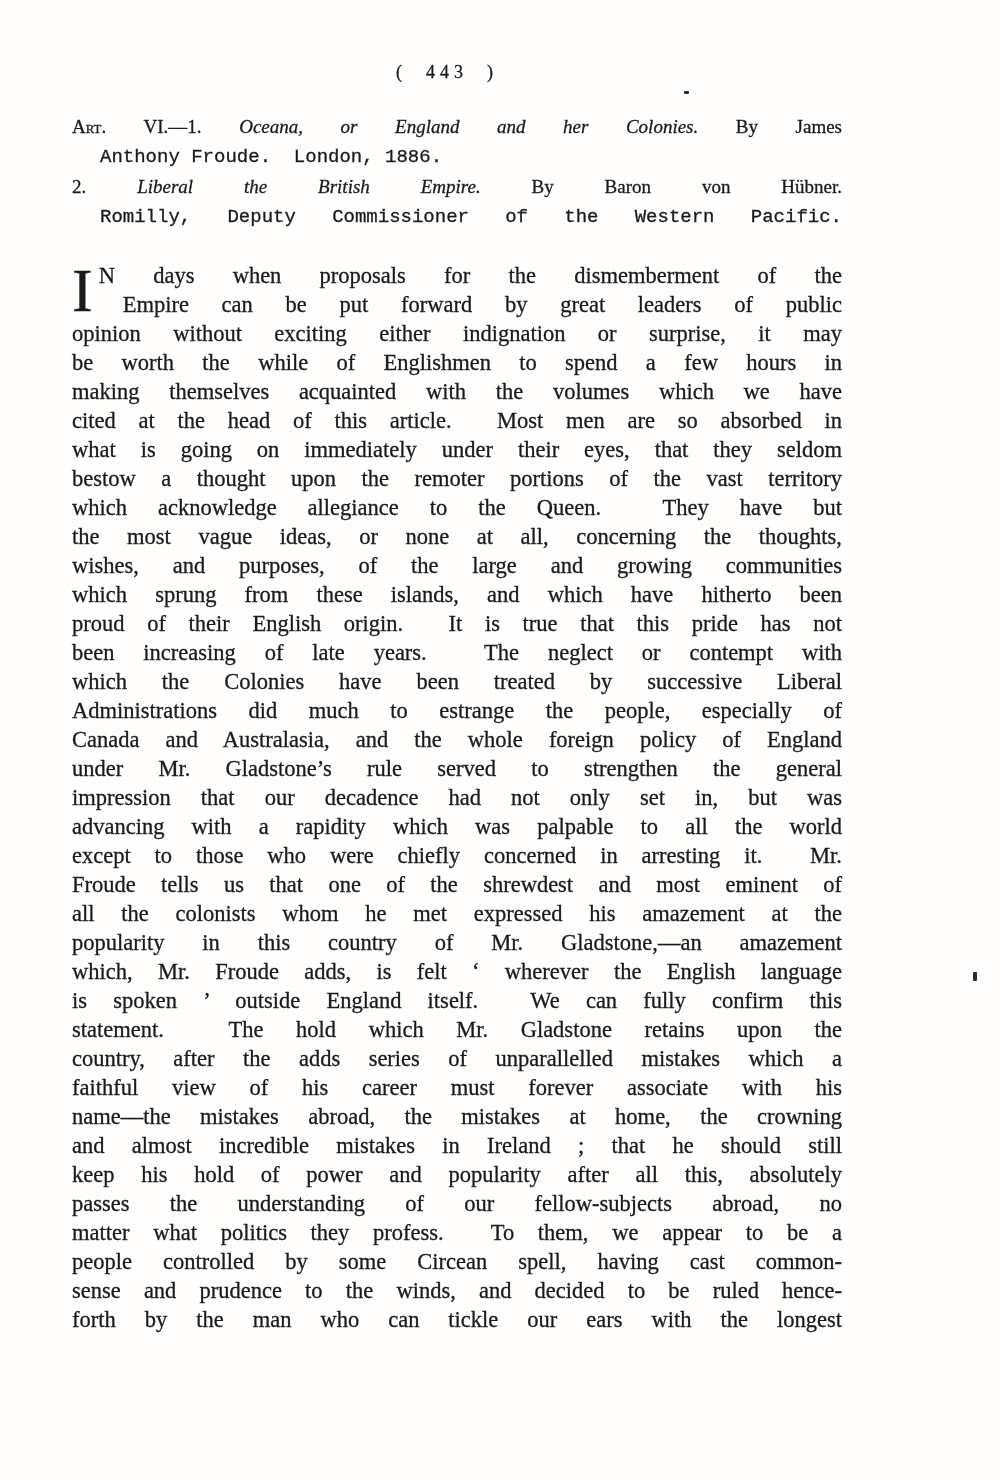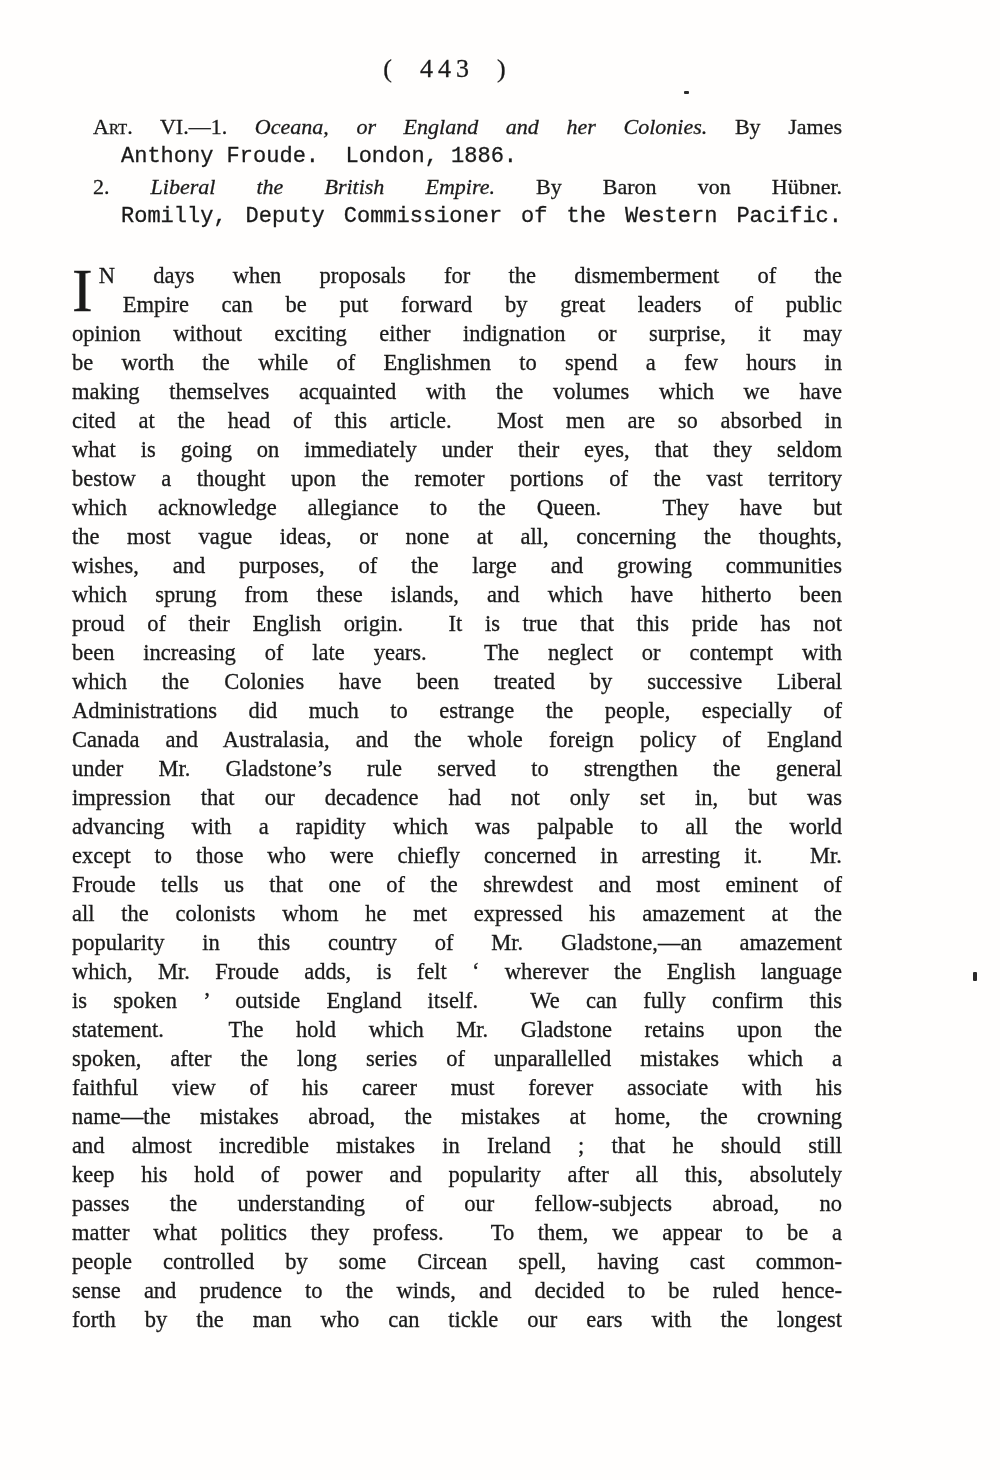--- a/index.html
+++ b/index.html
@@ -20,40 +20,39 @@
     inset: 0;
     background: #fffefd;
   }
   
   .inky {
     -webkit-text-stroke: 0.3px #1c1c1c;
   }
 
   .pagenum {
     position: absolute;
-    top: 54px;
+    top: 62px;
     left: 72px;
     width: 750px;
     text-align: center;
-    font-size: 26px;
+    font-size: 18px;
     letter-spacing: 5px;
     white-space: pre;
   }
 
   .column {
     position: absolute;
     left: 72px;
     top: 112px;
     width: 770px;
   }
 
   .citations {
-    font-size: 22px;
+    font-size: 19px;
     line-height: 30px;
-    margin-left: 21px;
   }
   .cite-line {
     white-space: normal;
   }
   .cite-line.indent {
     padding-left: 28px;
     font-family: Liberation Mono, monospace;
   }
   .cite-line.justify {
     text-align: justify;
@@ -133,21 +132,21 @@
           <div class="jline">under Mr. Gladstone’s rule served to strengthen the general</div>
           <div class="jline">impression that our decadence had not only set in, but was</div>
           <div class="jline">advancing with a rapidity which was palpable to all the world</div>
           <div class="jline">except to those who were chiefly concerned in arresting it.&nbsp; Mr.</div>
           <div class="jline">Froude tells us that one of the shrewdest and most eminent of</div>
           <div class="jline">all the colonists whom he met expressed his amazement at the</div>
           <div class="jline">popularity in this country of Mr. Gladstone,—an amazement</div>
           <div class="jline">which, Mr. Froude adds, is felt ‘ wherever the English language</div>
           <div class="jline">is spoken ’ outside England itself.&nbsp; We can fully confirm this</div>
           <div class="jline">statement.&nbsp; The hold which Mr. Gladstone retains upon the</div>
-          <div class="jline">spoken, after the long series of unparallelled mistakes which a</div>
+          <div class="jline">country, after the adds series of unparallelled mistakes which a</div>
           <div class="jline">faithful view of his career must forever associate with his</div>
           <div class="jline">name—the mistakes abroad, the mistakes at home, the crowning</div>
           <div class="jline">and almost incredible mistakes in Ireland ; that he should still</div>
           <div class="jline">keep his hold of power and popularity after all this, absolutely</div>
           <div class="jline">passes the understanding of our fellow-subjects abroad, no</div>
           <div class="jline">matter what politics they profess.&nbsp; To them, we appear to be a</div>
           <div class="jline">people controlled by some Circean spell, having cast common-</div>
           <div class="jline">sense and prudence to the winds, and decided to be ruled hence-</div>
           <div class="jline">forth by the man who can tickle our ears with the longest</div>
         </div>

